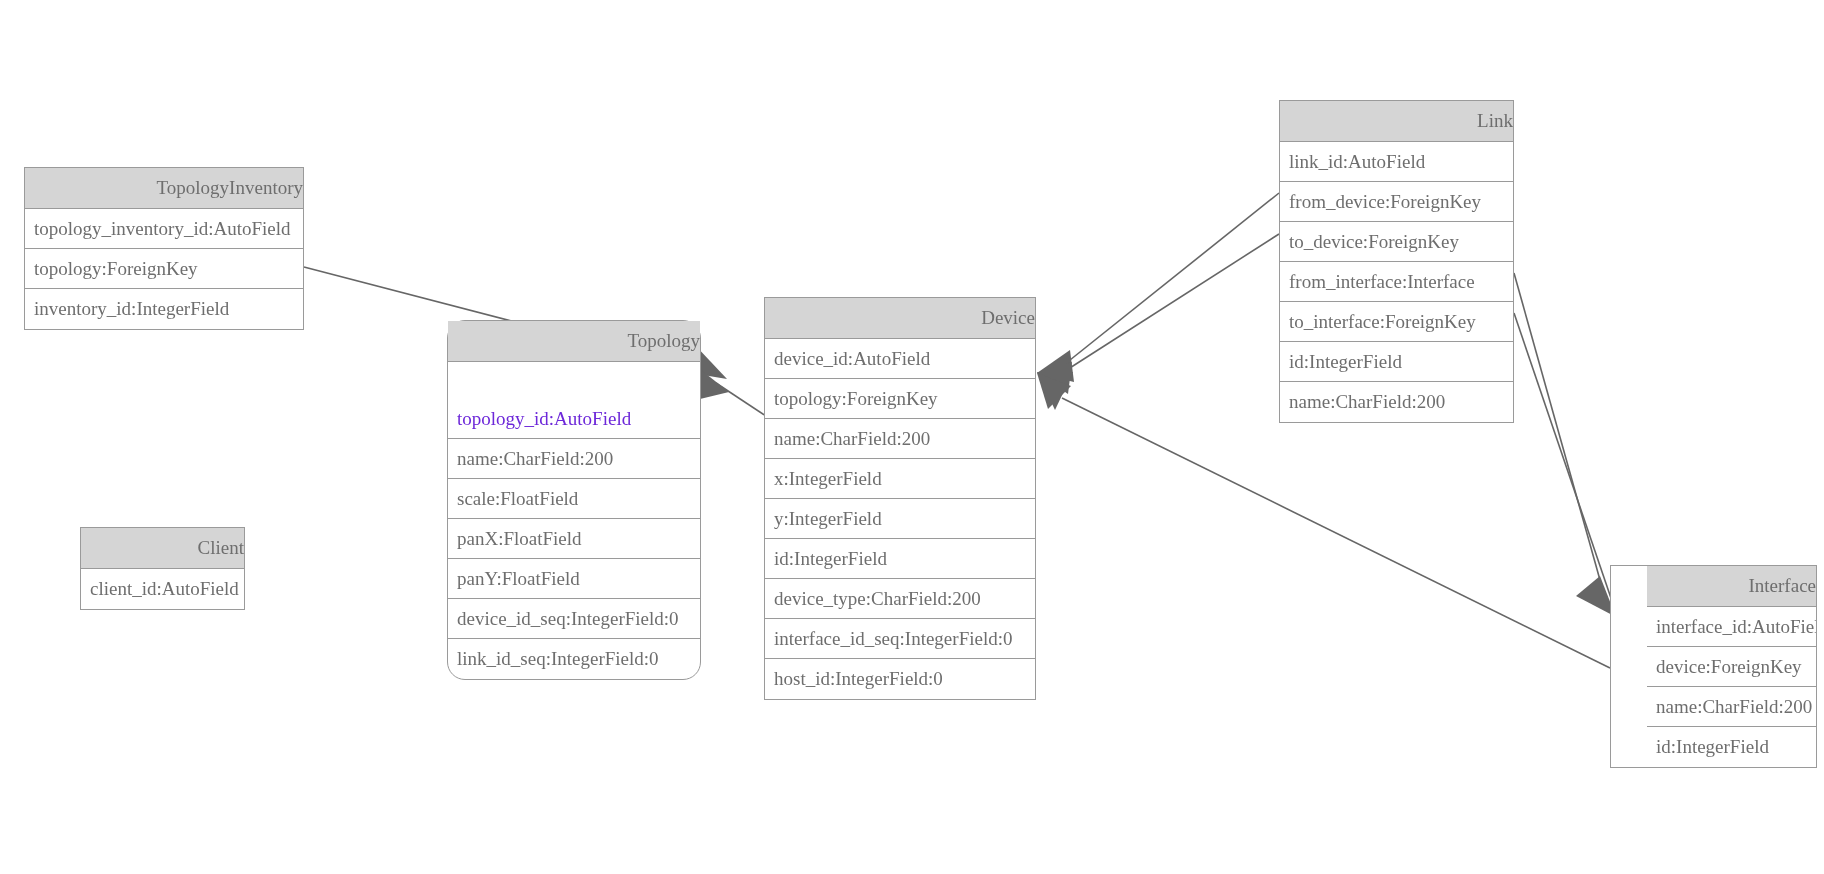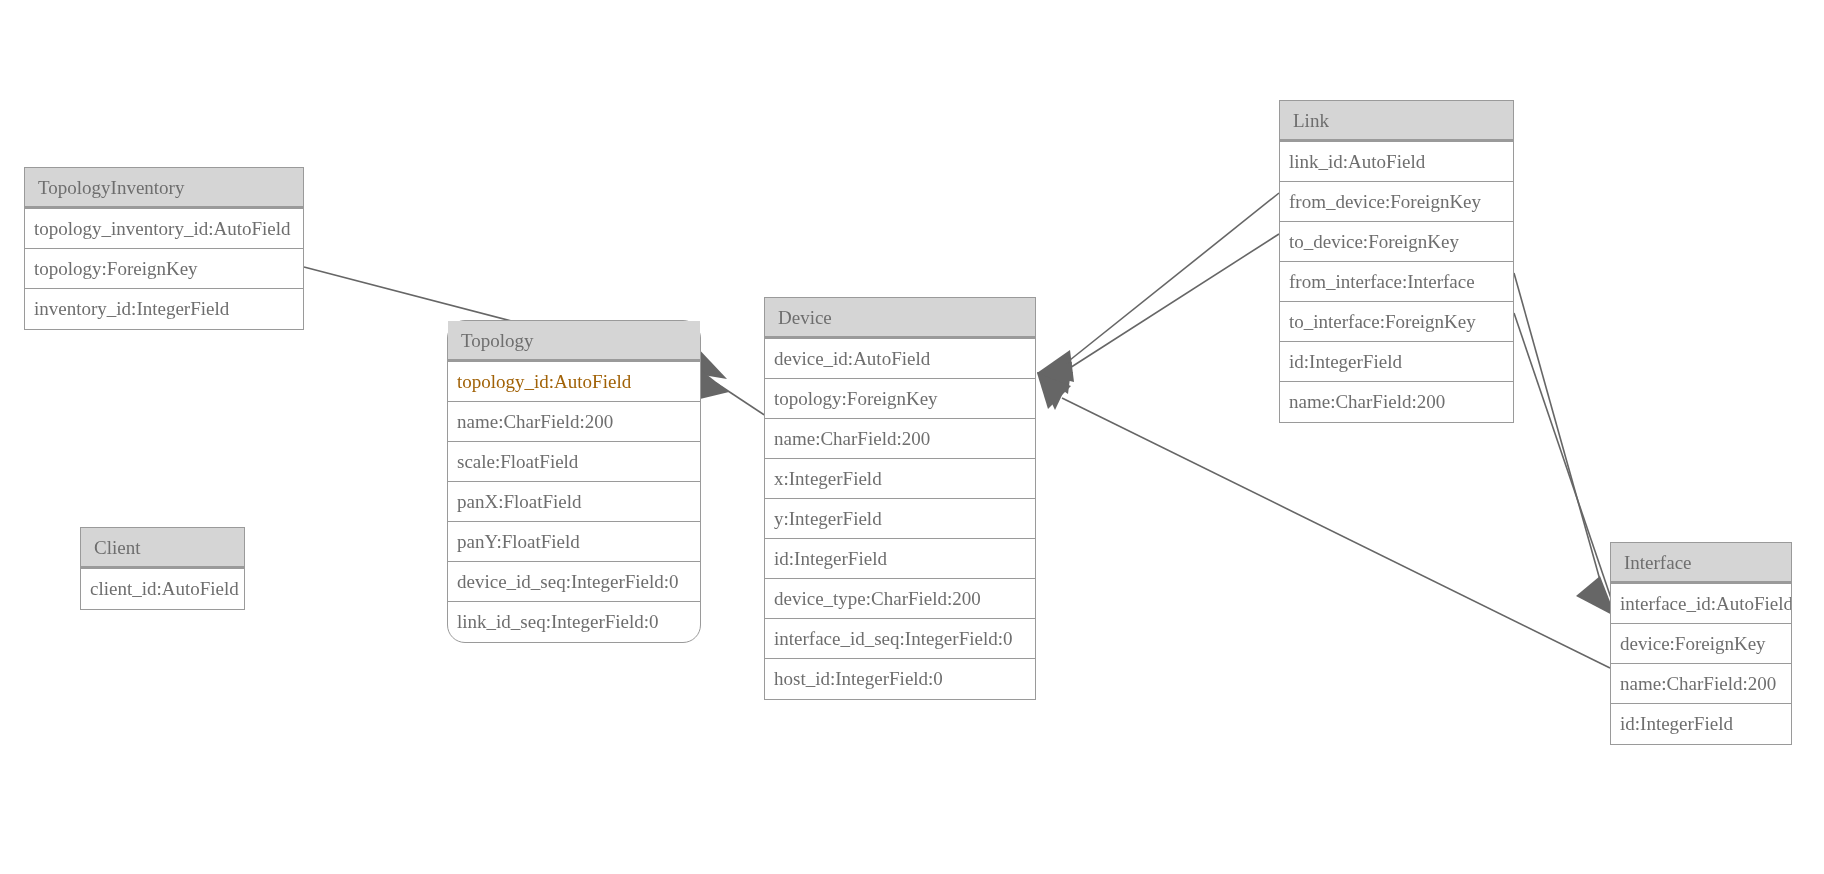--- a/index.html
+++ b/index.html
@@ -38,28 +38,29 @@
     position: absolute;
     box-sizing: border-box;
     border: 1px solid #9a9a9a;
     background: #ffffff;
     z-index: 2;
   }
 
   .entity-header {
     box-sizing: border-box;
     background: #d5d5d5;
-    border-bottom: 3px solid #b91c1c;
+    border-bottom: 1px solid #b91c1c;
     color: #6e6e6e;
     font-size: 19px;
     line-height: 40px;
     height: 41px;
     padding: 0 0 0 13px;
     white-space: nowrap;
     overflow: hidden;
+    text-align: right;
   }
 
   .entity-fields {
     display: block;
   }
 
   .entity-field {
     box-sizing: border-box;
     height: 40px;
     line-height: 40px;
@@ -126,21 +127,21 @@
         <div class="entity-header" style="background: rgb(213, 213, 213); color: rgb(110, 110, 110); border-bottom-color: rgb(154, 154, 154);">TopologyInventory</div>
         <div class="entity-fields">
           <div class="entity-field" style="color: rgb(110, 110, 110); border-bottom-color: rgb(154, 154, 154);">topology_inventory_id:AutoField</div>
           <div class="entity-field" style="color: rgb(110, 110, 110); border-bottom-color: rgb(154, 154, 154);">topology:ForeignKey</div>
           <div class="entity-field" style="color: rgb(110, 110, 110); border-bottom-color: rgb(154, 154, 154);">inventory_id:IntegerField</div>
         </div>
       </div>
       <div class="entity-box" style="left: 447px; top: 320px; width: 254px; border-color: rgb(154, 154, 154); background: rgb(255, 255, 255); border-radius: 18px;">
         <div class="entity-header" style="background: rgb(213, 213, 213); color: rgb(110, 110, 110); border-bottom-color: rgb(154, 154, 154);">Topology</div>
         <div class="entity-fields">
-          <div class="entity-field" style="color: #a16207; border-bottom-color: rgb(154, 154, 154);">topology_id:AutoField</div>
+          <div class="entity-field" style="color: #6d28d9; border-bottom-color: rgb(154, 154, 154); margin-top: 37px;">topology_id:AutoField</div>
           <div class="entity-field" style="color: rgb(110, 110, 110); border-bottom-color: rgb(154, 154, 154);">name:CharField:200</div>
           <div class="entity-field" style="color: rgb(110, 110, 110); border-bottom-color: rgb(154, 154, 154);">scale:FloatField</div>
           <div class="entity-field" style="color: rgb(110, 110, 110); border-bottom-color: rgb(154, 154, 154);">panX:FloatField</div>
           <div class="entity-field" style="color: rgb(110, 110, 110); border-bottom-color: rgb(154, 154, 154);">panY:FloatField</div>
           <div class="entity-field" style="color: rgb(110, 110, 110); border-bottom-color: rgb(154, 154, 154);">device_id_seq:IntegerField:0</div>
           <div class="entity-field" style="color: rgb(110, 110, 110); border-bottom-color: rgb(154, 154, 154);">link_id_seq:IntegerField:0</div>
         </div>
       </div>
       <div class="entity-box" style="left: 764px; top: 297px; width: 272px; border-color: rgb(154, 154, 154); background: rgb(255, 255, 255);">
         <div class="entity-header" style="background: rgb(213, 213, 213); color: rgb(110, 110, 110); border-bottom-color: rgb(154, 154, 154);">Device</div>
@@ -161,21 +162,21 @@
         <div class="entity-fields">
           <div class="entity-field" style="color: rgb(110, 110, 110); border-bottom-color: rgb(154, 154, 154);">link_id:AutoField</div>
           <div class="entity-field" style="color: rgb(110, 110, 110); border-bottom-color: rgb(154, 154, 154);">from_device:ForeignKey</div>
           <div class="entity-field" style="color: rgb(110, 110, 110); border-bottom-color: rgb(154, 154, 154);">to_device:ForeignKey</div>
           <div class="entity-field" style="color: rgb(110, 110, 110); border-bottom-color: rgb(154, 154, 154);">from_interface:Interface</div>
           <div class="entity-field" style="color: rgb(110, 110, 110); border-bottom-color: rgb(154, 154, 154);">to_interface:ForeignKey</div>
           <div class="entity-field" style="color: rgb(110, 110, 110); border-bottom-color: rgb(154, 154, 154);">id:IntegerField</div>
           <div class="entity-field" style="color: rgb(110, 110, 110); border-bottom-color: rgb(154, 154, 154);">name:CharField:200</div>
         </div>
       </div>
-      <div class="entity-box" style="left: 1610px; top: 542px; width: 182px; border-color: rgb(154, 154, 154); background: rgb(255, 255, 255);">
+      <div class="entity-box" style="left: 1610px; top: 565px; width: 207px; border-color: rgb(154, 154, 154); background: rgb(255, 255, 255); padding-left: 36px;">
         <div class="entity-header" style="background: rgb(213, 213, 213); color: rgb(110, 110, 110); border-bottom-color: rgb(154, 154, 154);">Interface</div>
         <div class="entity-fields">
           <div class="entity-field" style="color: rgb(110, 110, 110); border-bottom-color: rgb(154, 154, 154);">interface_id:AutoField</div>
           <div class="entity-field" style="color: rgb(110, 110, 110); border-bottom-color: rgb(154, 154, 154);">device:ForeignKey</div>
           <div class="entity-field" style="color: rgb(110, 110, 110); border-bottom-color: rgb(154, 154, 154);">name:CharField:200</div>
           <div class="entity-field" style="color: rgb(110, 110, 110); border-bottom-color: rgb(154, 154, 154);">id:IntegerField</div>
         </div>
       </div>
       <div class="entity-box" style="left: 80px; top: 527px; width: 165px; border-color: rgb(154, 154, 154); background: rgb(255, 255, 255);">
         <div class="entity-header" style="background: rgb(213, 213, 213); color: rgb(110, 110, 110); border-bottom-color: rgb(154, 154, 154);">Client</div>

